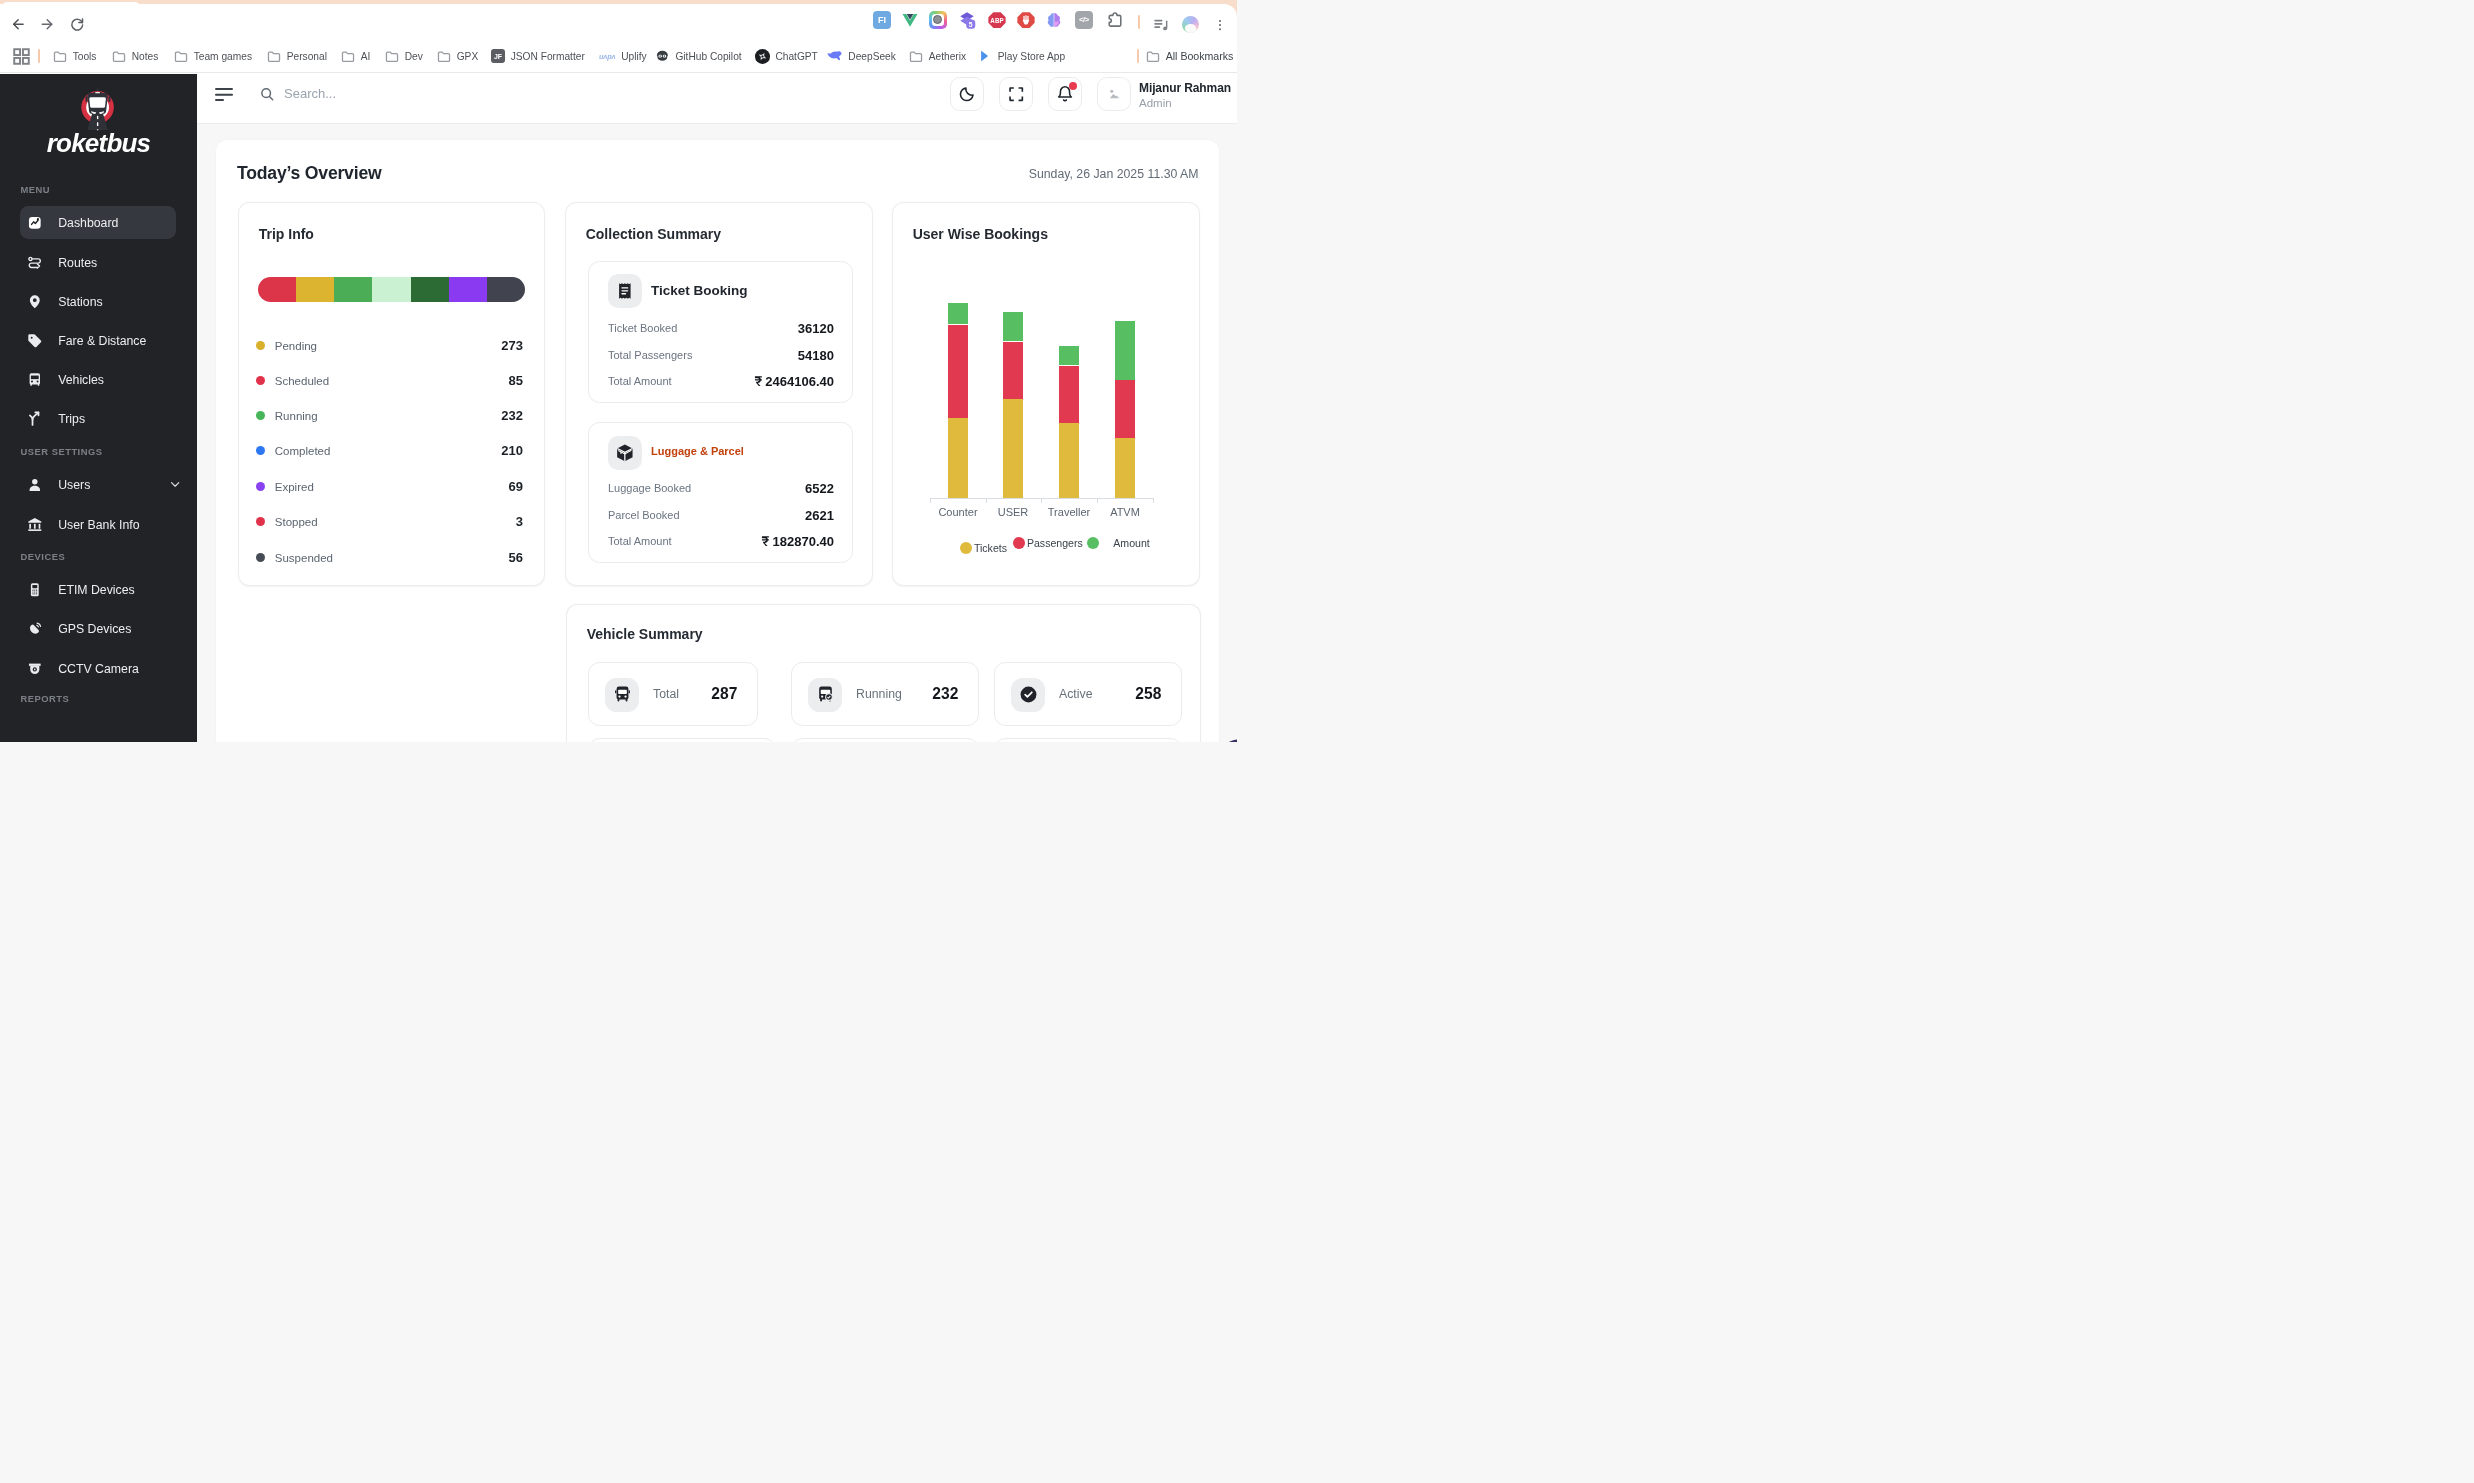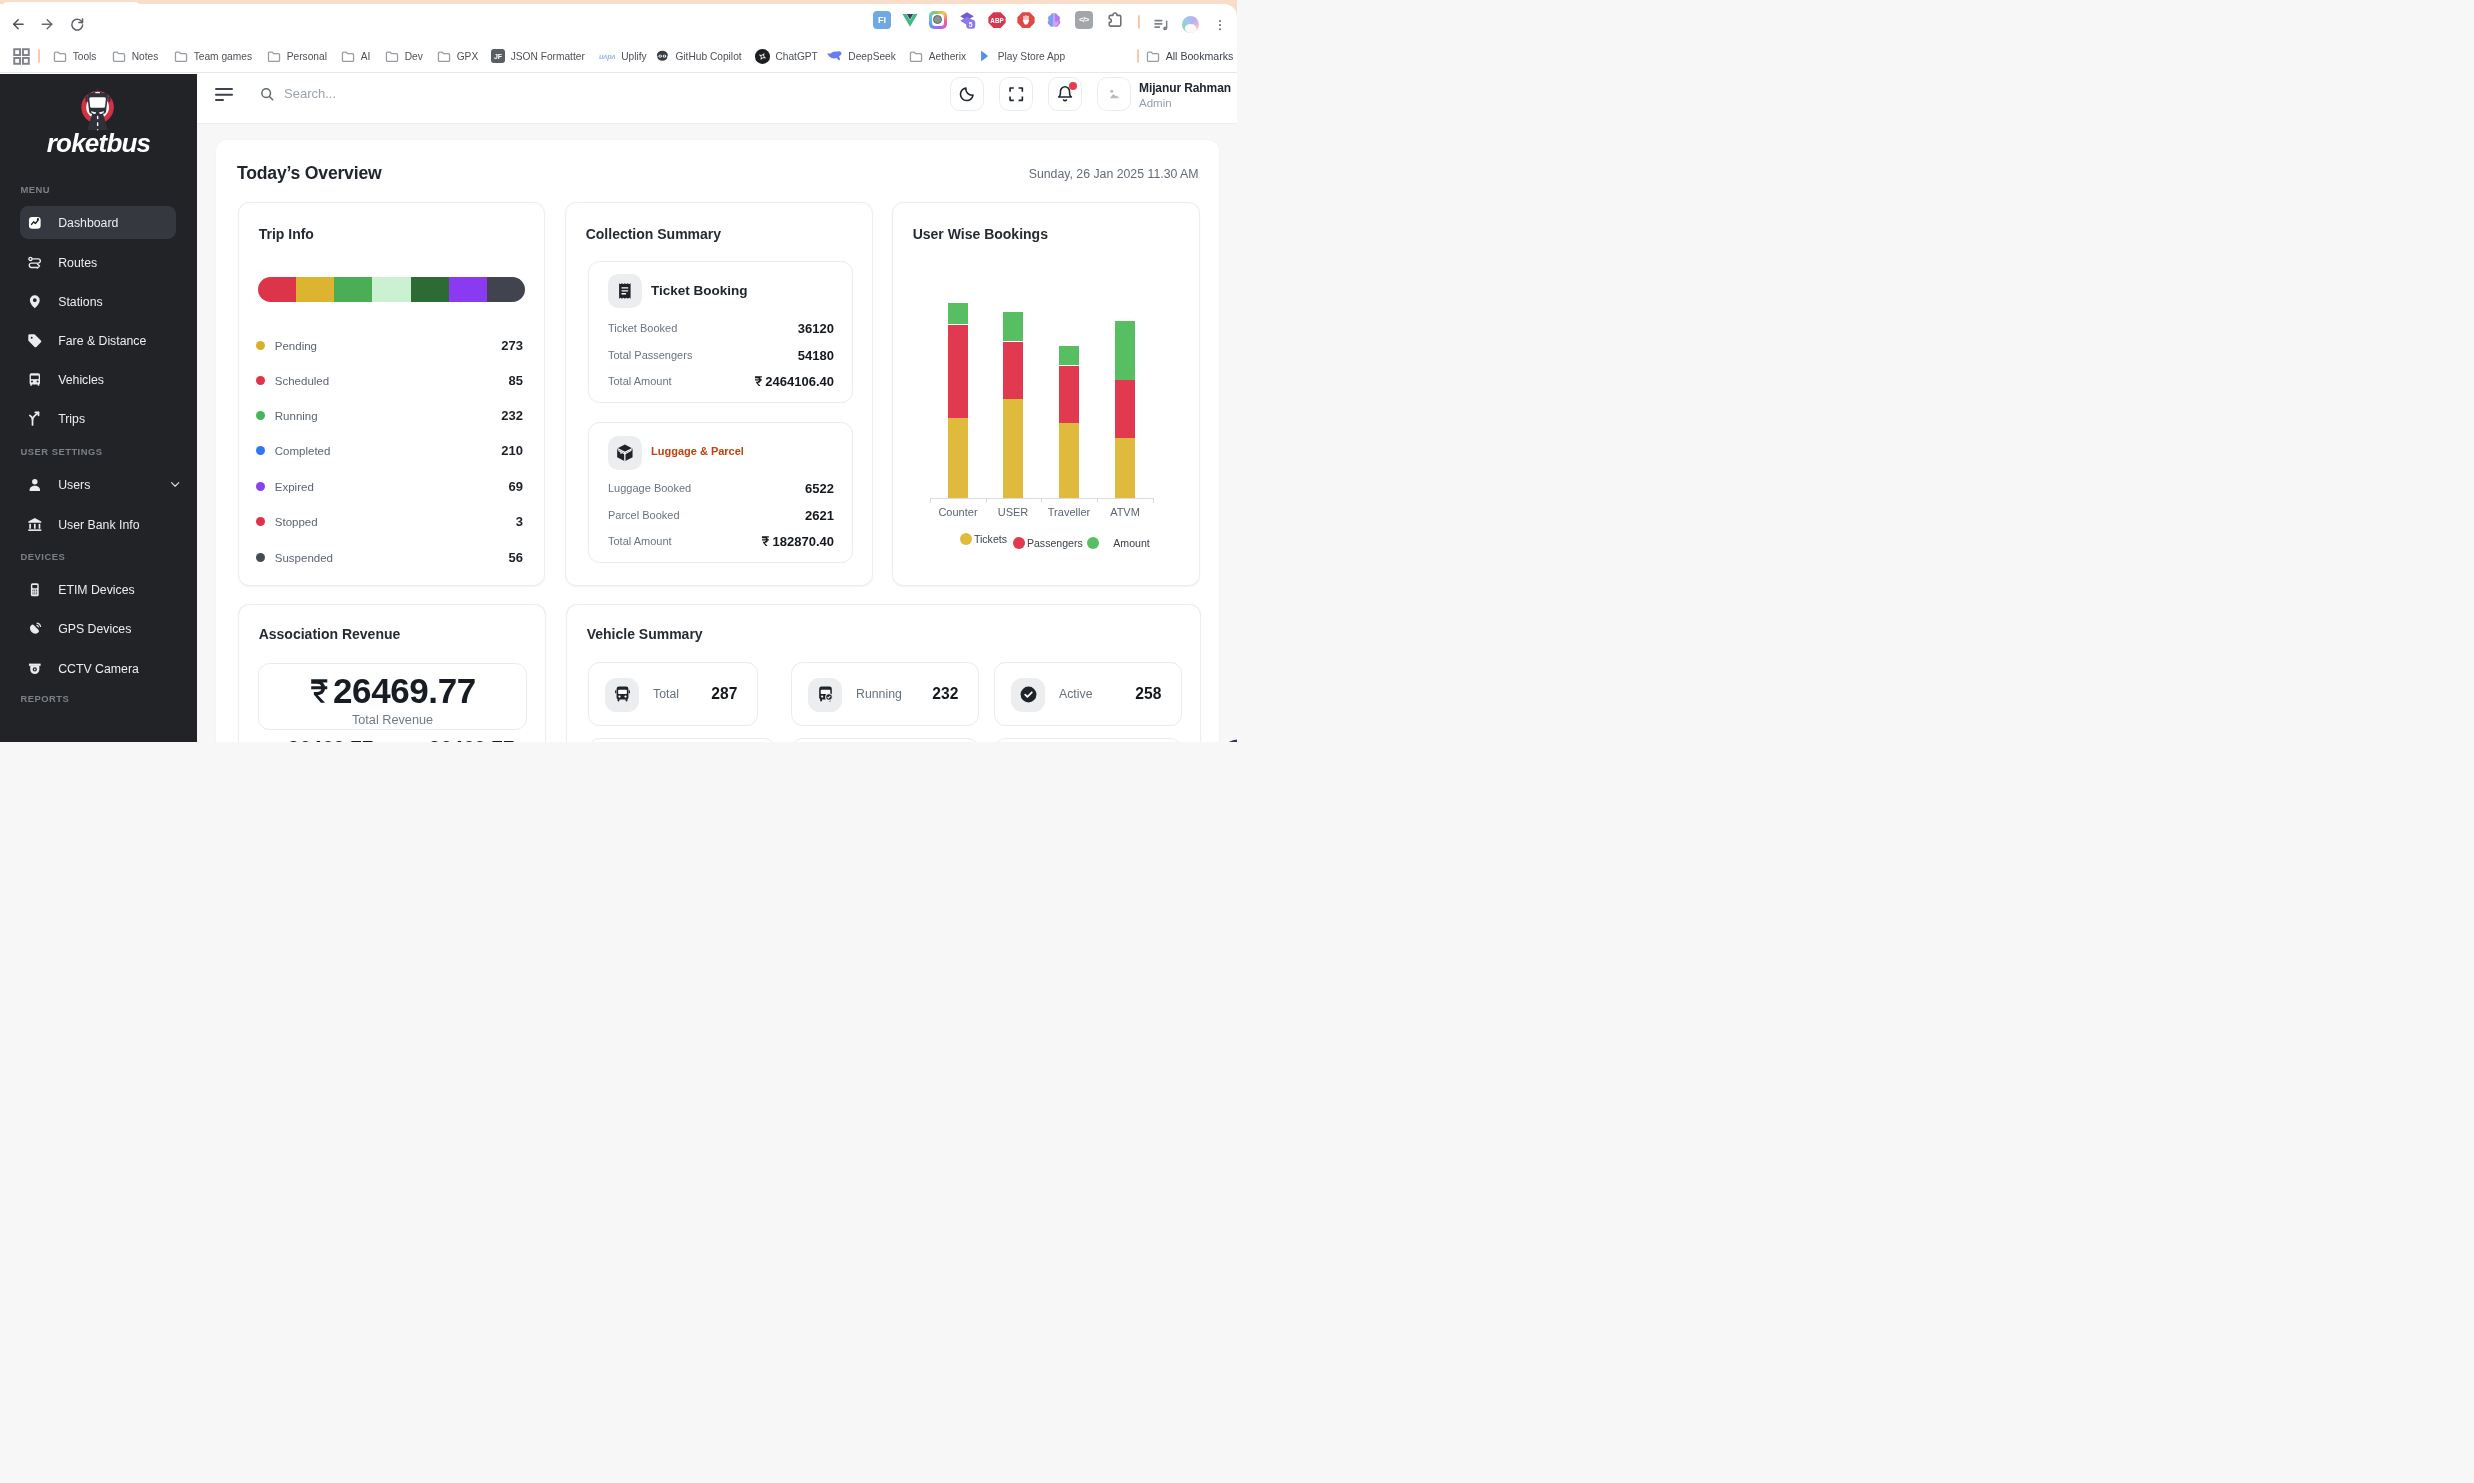--- a/index.html
+++ b/index.html
@@ -518,53 +518,38 @@
           <div class="abs" style="left:166px;top:220px;width:19.7px;height:75px;background:#e0ba3c"></div>
           <div class="abs" style="left:222px;top:118px;width:19.7px;height:59px;background:#57bf61"></div>
           <div class="abs" style="left:222px;top:177px;width:19.7px;height:59px;background:#e13a50"></div>
           <div class="abs" style="left:222px;top:235px;width:19.7px;height:60px;background:#e0ba3c"></div>
           <div class="abs" style="left:37px;top:295px;width:224px;height:1.2px;background:#d9dde1"></div>
           <div class="abs" style="left:37px;top:295px;width:1.2px;height:5.3px;background:#d9dde1"></div>
           <div class="abs" style="left:93px;top:295px;width:1.2px;height:5.3px;background:#d9dde1"></div>
           <div class="abs" style="left:148px;top:295px;width:1.2px;height:5.3px;background:#d9dde1"></div>
           <div class="abs" style="left:204px;top:295px;width:1.2px;height:5.3px;background:#d9dde1"></div>
           <div class="abs" style="left:260px;top:295px;width:1.2px;height:5.3px;background:#d9dde1"></div>
-          <div class="abs" style="left:67px;top:330px;display:flex;align-items:center;gap:1.6px">
+          <div class="abs" style="left:67px;top:339px;display:flex;align-items:center;gap:1.6px">
               <div style="width:12.3px;height:12.3px;border-radius:50%;background:#e0ba3c"></div>
               <span style="font-size:10.6px;color:#39424b">Tickets</span>
             </div>
           <div class="abs" style="left:120px;top:334px;display:flex;align-items:center;gap:1.6px">
               <div style="width:12.3px;height:12.3px;border-radius:50%;background:#e13a50"></div>
               <span style="font-size:10.6px;color:#39424b">Passengers</span>
             </div>
           <div class="abs" style="left:194px;top:334px;display:flex;align-items:center;gap:14px">
               <div style="width:12.3px;height:12.3px;border-radius:50%;background:#57bf61"></div>
               <span style="font-size:10.6px;color:#39424b">Amount</span>
             </div>
           <div class="barlab" style="left:37px">Counter</div>
           <div class="barlab" style="left:92px">USER</div>
           <div class="barlab" style="left:148px">Traveller</div>
           <div class="barlab" style="left:204px">ATVM</div>
         </div>
 
-        <div class="card" style="left:22px;top:464px;width:308px;height:139px;border-bottom:none;border-radius:11.5px 11.5px 0 0">
-          <div class="cardtitle" style="left:19.7px;top:21px">Association Revenue</div>
-          <div class="subcard" style="left:19px;top:58px;width:269px;height:67px;text-align:center">
-            <div style="margin-top:7.4px;font-size:35px;font-weight:700;letter-spacing:-0.4px;color:#181d23;display:flex;align-items:center;justify-content:center;gap:4.9px"><svg width="19" height="24" viewBox="0 0 13 16" style="color:#181d23">
-                  <use href="#rupee"></use>
-                </svg>26469.77</div>
-            <div style="margin-top:1.6px;font-size:12.7px;color:#707a84">Total Revenue</div>
-          </div>
-          <div style="position:absolute;left:19px;top:131px;width:128px;text-align:center;font-size:20.5px;font-weight:700;color:#181d23"><svg width="11.5" height="14" viewBox="0 0 13 16" style="color:#181d23;vertical-align:-1.6px">
-                <use href="#rupee"></use>
-              </svg> 26469.77</div>
-          <div style="position:absolute;left:160px;top:131px;width:128px;text-align:center;font-size:20.5px;font-weight:700;color:#181d23"><svg width="11.5" height="14" viewBox="0 0 13 16" style="color:#181d23;vertical-align:-1.6px">
-                <use href="#rupee"></use>
-              </svg> 26469.77</div>
-        </div>
 
         <div class="card" style="left:350px;top:464px;width:635px;height:139px;border-bottom:none;border-radius:11.5px 11.5px 0 0">
           <div class="cardtitle" style="left:19.7px;top:21px">Vehicle Summary</div>
           <div class="subcard" style="left:21px;top:57px;width:170px;height:64px">
             <div class="iconsq" style="left:16.4px;top:15px;border-radius:11.5px">
               <svg width="19" height="19" viewBox="0 0 24 24" fill="#20242a">
                   <path d="M4.5 5a3 3 0 0 1 3-3h9a3 3 0 0 1 3 3v11a2 2 0 0 1-1.2 1.8v1.7a1.2 1.2 0 0 1-2.4 0v-1.3H8.1v1.3a1.2 1.2 0 0 1-2.4 0v-1.7A2 2 0 0 1 4.5 16z"></path>
                   <rect x="2.6" y="6.5" width="1.6" height="4" rx="0.8"></rect>
                   <rect x="19.8" y="6.5" width="1.6" height="4" rx="0.8"></rect>
                   <rect x="6.5" y="6" width="11" height="5.5" rx="1" fill="#fff"></rect>

